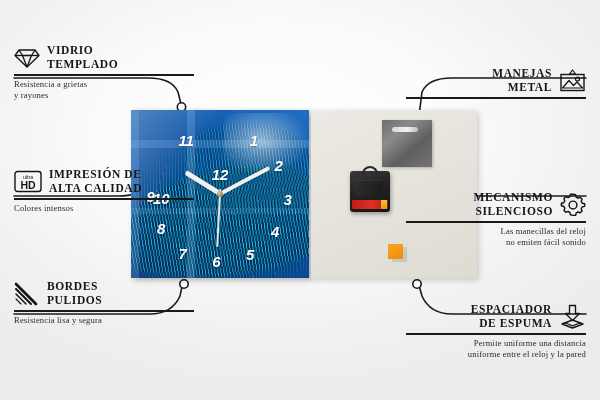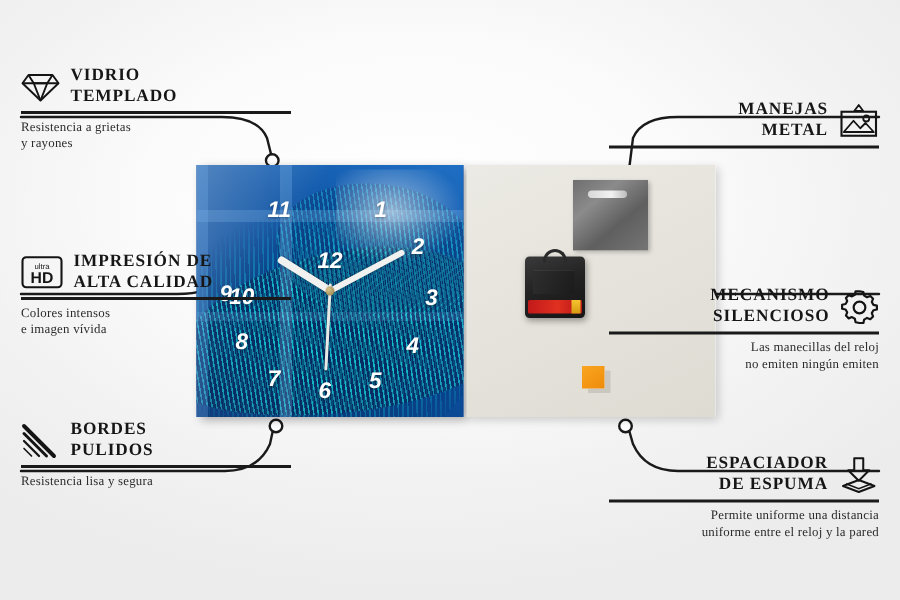--- a/index.html
+++ b/index.html
@@ -285,21 +285,20 @@
         <text x="14" y="18.6" text-anchor="middle" font-family="Liberation Sans, sans-serif" font-size="10.5" font-weight="bold" fill="#141414">HD</text>
       </svg>
       <div>
         <div class="callout-title">IMPRESIÓN DE</div>
         <div class="callout-title">ALTA CALIDAD</div>
       </div>
     </div>
     <div class="callout-rule"></div>
     <div class="callout-sub">
       <div>Colores intensos</div>
-      <div>e imagen vívida</div>
     </div>
   </div>
 
   <div class="callout left" style="left:14px; top:280px;">
     <div class="callout-head">
       <svg class="icon" width="26" height="24" viewBox="0 0 26 24">
         <g stroke="#141414" stroke-linecap="round">
           <line x1="2" y1="2" x2="22" y2="22" stroke-width="2.6"></line>
           <line x1="2" y1="7" x2="17" y2="22" stroke-width="2.0"></line>
           <line x1="2" y1="12" x2="12" y2="22" stroke-width="1.5"></line>
@@ -340,21 +339,21 @@
         <circle cx="13" cy="13" r="3.9" fill="none" stroke="#141414" stroke-width="1.45"></circle>
       </svg>
       <div>
         <div class="callout-title">MECANISMO</div>
         <div class="callout-title">SILENCIOSO</div>
       </div>
     </div>
     <div class="callout-rule"></div>
     <div class="callout-sub">
       <div>Las manecillas del reloj</div>
-      <div>no emiten ningún emiten</div>
+      <div>no emiten fácil sonido</div>
     </div>
   </div>
 
   <div class="callout right" style="left:406px; top:280px;">
     <div class="callout-head">
       <svg class="icon" width="27" height="26" viewBox="0 0 27 26">
         <path d="M10.5,1.5 h6 v8 h4 l-7,7 -7-7 h4 Z" fill="none" stroke="#141414" stroke-width="1.35" stroke-linejoin="round"></path>
         <path d="M13.5,16 L24,20 L13.5,24 L3,20 Z" fill="none" stroke="#141414" stroke-width="1.35" stroke-linejoin="round"></path>
         <path d="M5,18.5 L13.5,21.8 L22,18.5" fill="none" stroke="#141414" stroke-width="1.1"></path>
       </svg>

